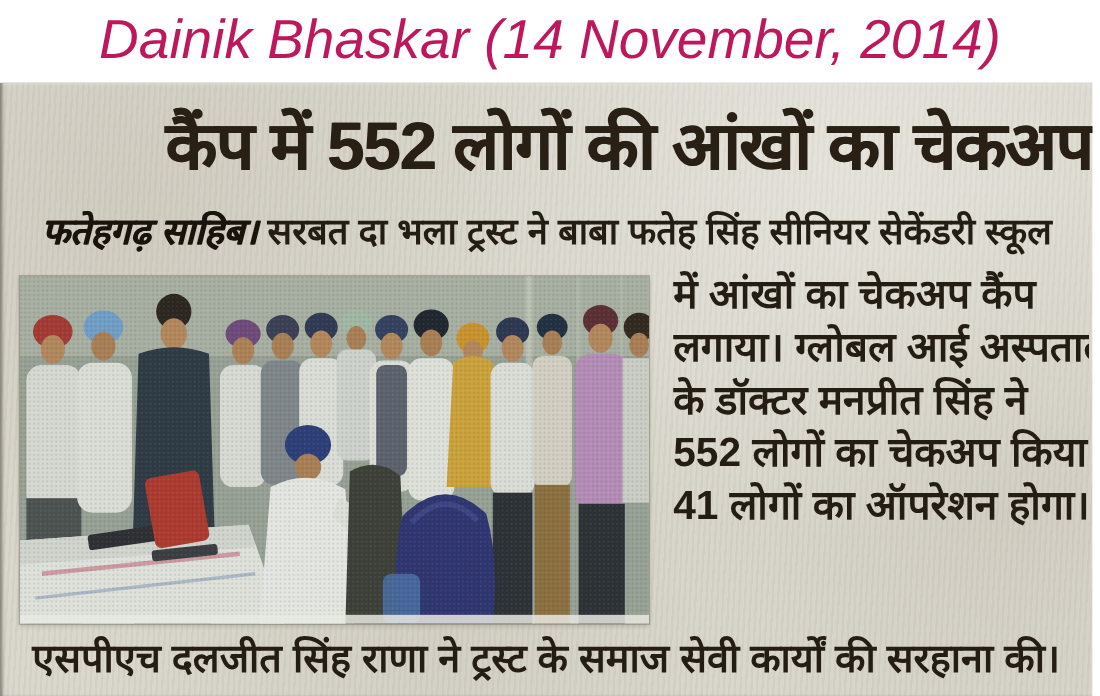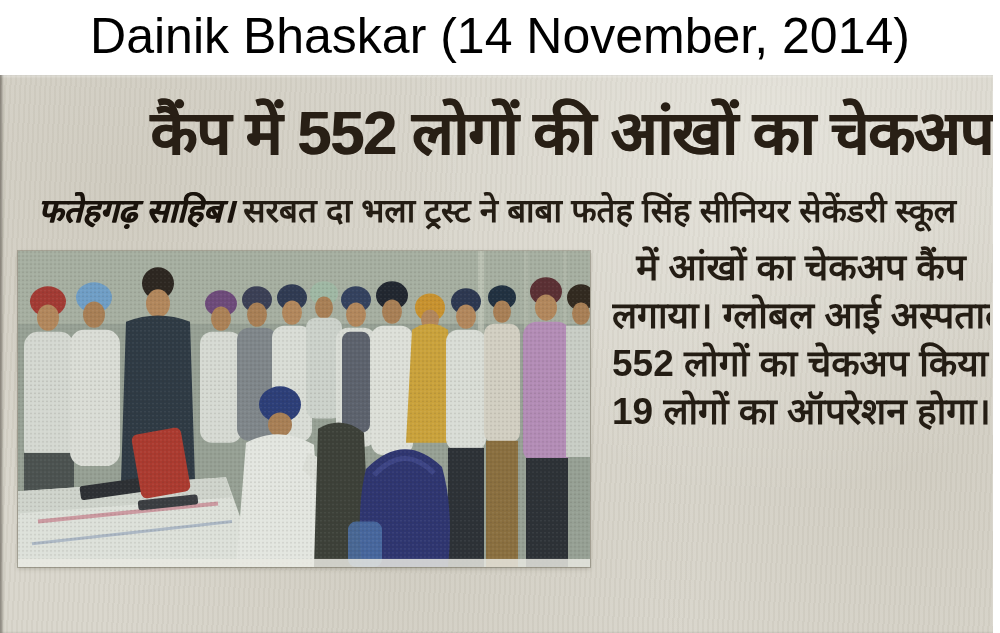--- a/index.html
+++ b/index.html
@@ -3,21 +3,21 @@
 <meta charset="utf-8">
 <style>
   html,body{margin:0;padding:0;background:#ffffff;}
   .page{
     position:relative;width:1000px;height:633px;background:#ffffff;overflow:hidden;
     font-family:"Liberation Sans","DejaVu Sans",sans-serif;
   }
   .scan-title{
     position:absolute;top:5px;left:0;width:100%;height:66px;
     text-align:center;font-size:50px;line-height:62px;
-    color:#000000;white-space:nowrap;
+    color:#be185d;white-space:nowrap;font-style:italic;
   }
   
   .clipping{
     position:absolute;top:75px;left:0;width:993px;height:558px;
     background-color:#d8d5cb;
     background-image:
       radial-gradient(circle at 12% 20%, rgba(150,140,118,0.14), transparent 35%),
       radial-gradient(circle at 78% 10%, rgba(255,255,250,0.30), transparent 40%),
       radial-gradient(circle at 92% 70%, rgba(150,140,118,0.12), transparent 30%),
       radial-gradient(circle at 40% 85%, rgba(140,132,110,0.10), transparent 40%),
@@ -37,21 +37,21 @@
   }
   .lead .dateline{ text-shadow:0.8px 0 0 #1a130c; color:#1a130c;font-style:italic; }
   .photo-wrap{
     position:absolute;top:176px;left:18px;width:572px;height:316px;
     box-shadow:0 0 0 1px rgba(90,85,70,0.35), 0 2px 4px rgba(80,75,60,0.25);
     background:#96a094;
   }
   .photo-wrap svg{display:block;}
   .right-col{
     position:absolute;top:169px;left:612px;width:378px;height:338px;
-    text-align:center;font-size:37px;font-weight:bold;color:#241d14;
+    font-size:37px;font-weight:bold;color:#241d14;
   }
   .right-col .news-line{
     height:48px;line-height:48px;white-space:nowrap;overflow:hidden;
   }
   .closing{
     position:absolute;top:498px;left:0;width:100%;height:56px;
     text-align:center;font-size:36px;line-height:52px;font-weight:bold;
     color:#241d14;white-space:nowrap;overflow:hidden;
   }
 </style>
@@ -174,19 +174,21 @@
         </g>
 
         <rect width="572" height="313" fill="url(#halftone)"></rect>
         <rect x="0" y="305" width="572" height="8" fill="#e9e9e2" opacity="0.85"></rect>
       </svg>
     </div>
 
     <div class="right-col">
       <div class="news-line">में आंखों का चेकअप कैंप</div>
       <div class="news-line">लगाया। ग्लोबल आई अस्पताल</div>
+      <div class="news-line">के डॉक्टर मनप्रीत सिंह ने</div>
       <div class="news-line">552 लोगों का चेकअप किया।</div>
-      <div class="news-line">19 लोगों का ऑपरेशन होगा।</div>
+      <div class="news-line">41 लोगों का ऑपरेशन होगा।</div>
     </div>
 
+    <div class="closing">एसपीएच दलजीत सिंह राणा ने ट्रस्ट के समाज सेवी कार्यों की सरहाना की।</div>
 
   </div>
 </div>
 
 </body></html>

